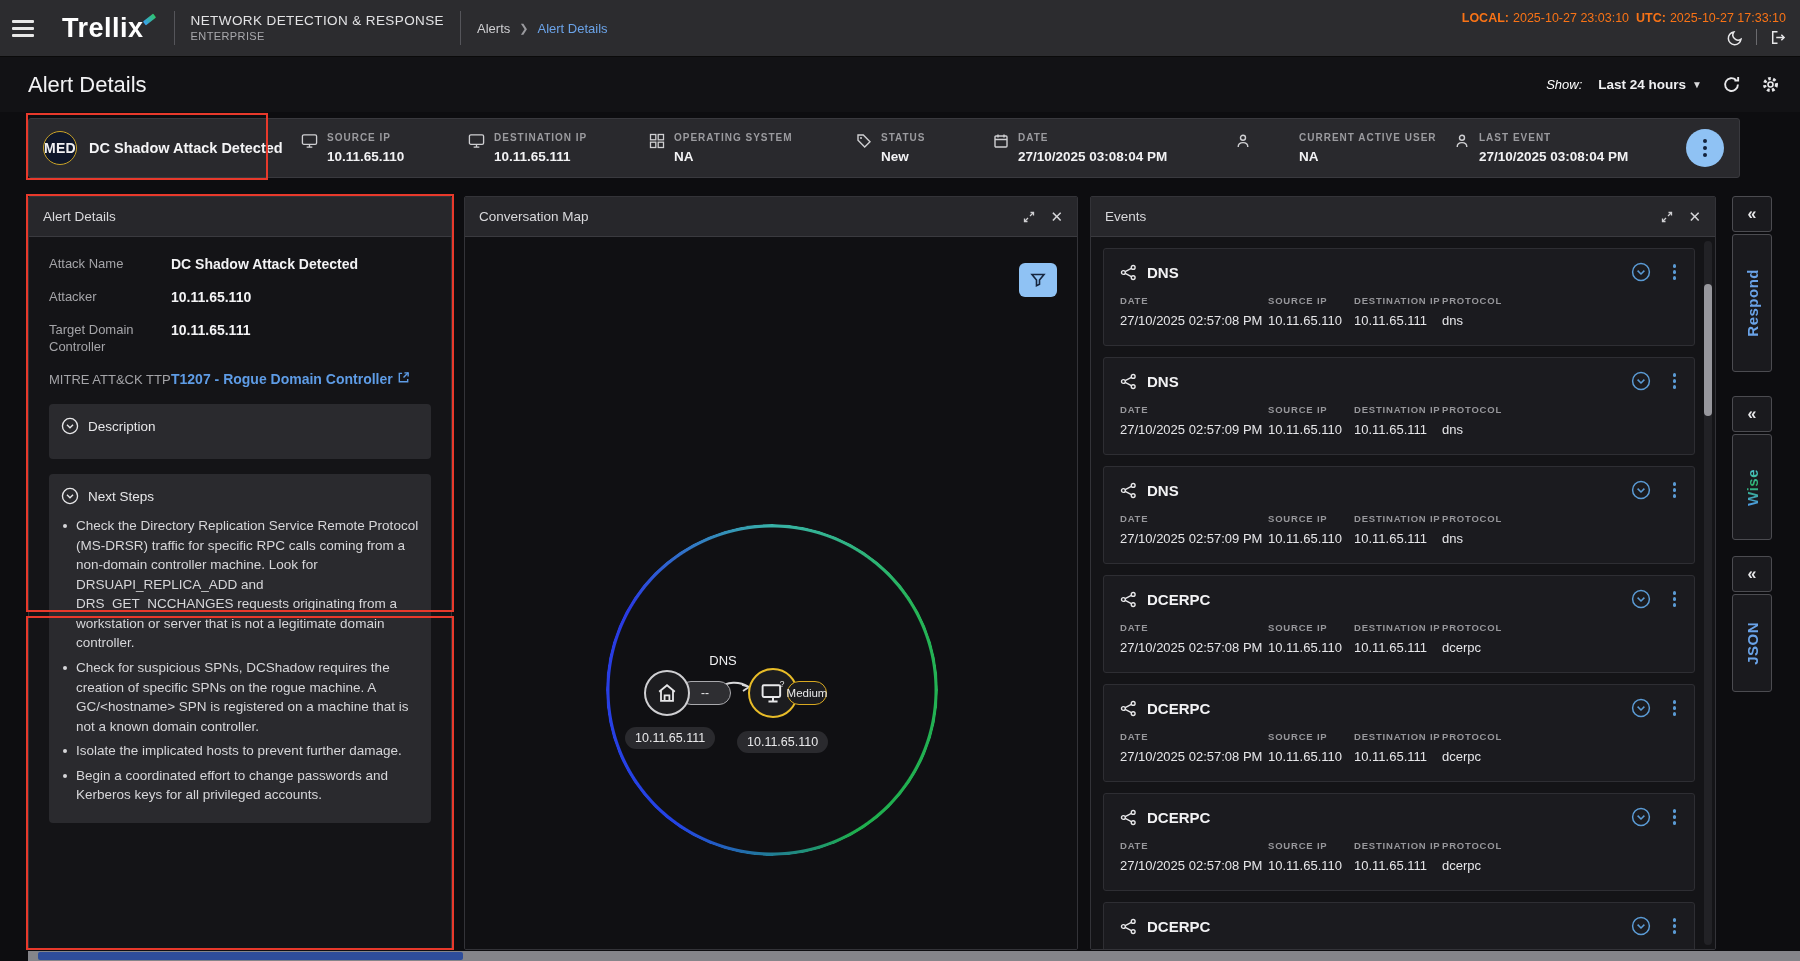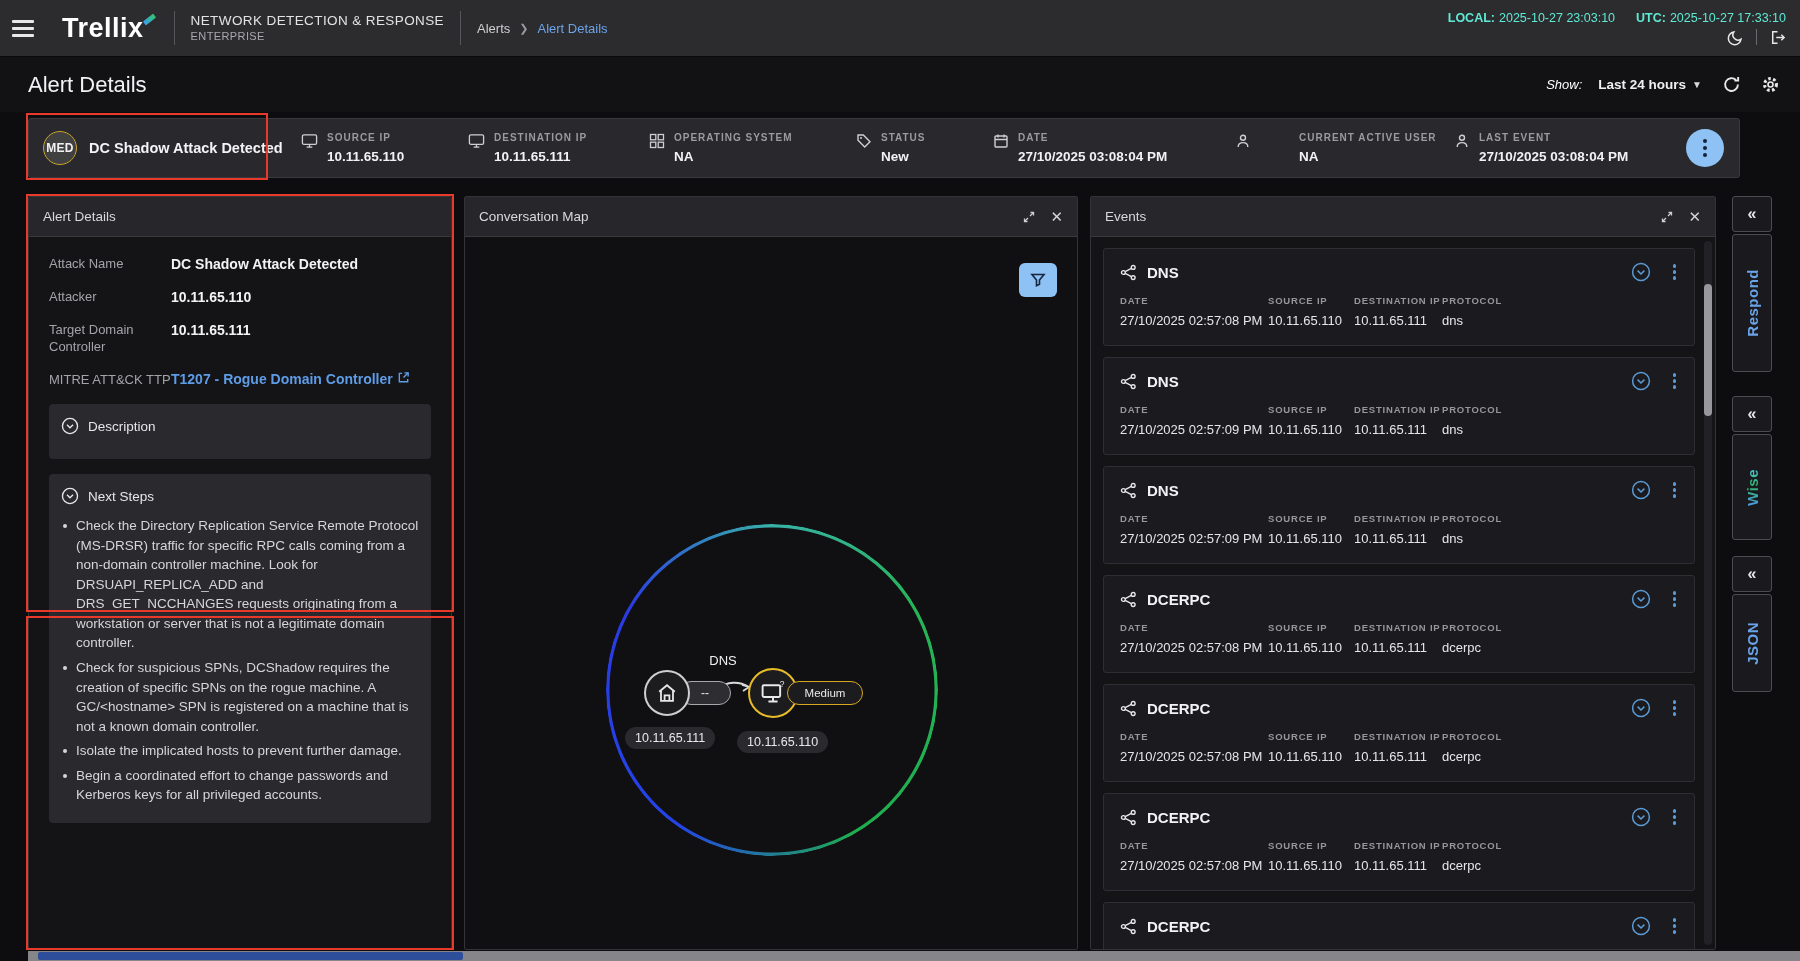--- a/index.html
+++ b/index.html
@@ -14,39 +14,39 @@
   .brand i { position:absolute; right:2px; top:4px; width:13px; height:5px; background:linear-gradient(90deg,#3aa0f0,#2fc46a); transform:rotate(-38deg); border-radius:1px; }
   .tb-div { width:1px; height:34px; background:#55555a; margin:0 16px; }
   .product { line-height:1.25; }
   .product .l1 { font-size:13.5px; color:#e3e3e5; letter-spacing:.4px; }
   .product .l2 { font-size:11px; color:#a9a9ad; letter-spacing:.4px; }
   .crumbs { display:flex; align-items:center; gap:9px; font-size:13px; }
   .crumb-a { color:#cfcfd2; cursor:pointer; }
   .crumb-sep { color:#9a9a9e; font-size:11px; }
   .crumb-b { color:#6ba3e8; cursor:pointer; }
   .tb-right { margin-left:auto; padding-right:14px; display:flex; flex-direction:column; align-items:flex-end; gap:4px; }
-  .clocks { font-size:12.5px; color:#5eead4; display:flex; gap:21px; }
+  .clocks { font-size:12.5px; color:#f97316; display:flex; gap:7px; }
   .clocks b { font-weight:bold; margin-right:4px; }
   .tb-icons { display:flex; align-items:center; gap:12px; }
   .tb-icons .sep { width:1px; height:16px; background:#6a6a6e; }
   .tb-icon { cursor:pointer; line-height:0; }
 
   
   .titlerow { position:absolute; left:0; top:57px; width:1800px; height:55px; background:#121215; display:flex; align-items:center; padding:0 20px 0 28px; }
   .page-title { font-size:22px; color:#f2f2f4; }
   .tr-right { margin-left:auto; display:flex; align-items:center; gap:16px; }
   .show-label { font-size:13px; color:#ffffff;font-style:italic; }
   .range { font-size:13.5px; color:#f0f0f2; font-weight:bold; display:flex; align-items:center; gap:6px; cursor:pointer; }
   .range .caret { font-size:10px; color:#d8d8da; }
   .tr-icon { cursor:pointer; line-height:0; margin-left:4px; }
 
   
   .summary { position:absolute; left:28px; top:118px; width:1712px; height:60px; background:#29292d; border:1px solid #39393e; border-radius:3px; display:flex; align-items:center; }
   .sev-wrap { display:flex; align-items:center; gap:12px; width:272px; padding-left:14px; }
-  .sev-badge { width:34px; height:34px; border-radius:50%; border:1.5px solid #c9a227; background:#404040; color:#f0f0f2; font-size:12px; font-weight:bold; display:flex; align-items:center; justify-content:center; letter-spacing:.3px; flex:0 0 auto; }
+  .sev-badge { width:34px; height:34px; border-radius:50%; border:1.5px solid #c9a227; background:#0f172a; color:#f0f0f2; font-size:14px; font-weight:bold; display:flex; align-items:center; justify-content:center; letter-spacing:.3px; flex:0 0 auto; }
   .sum-title { font-size:14.5px; font-weight:bold; color:#f4f4f6; }
   .sum-field { display:flex; gap:9px; }
   .sum-field .fld-icon { line-height:0; margin-top:1px; }
   .fld-label { font-size:10px; font-weight:bold; letter-spacing:1px; color:#9b9b9f; }
   .fld-value { font-size:13.5px; font-weight:bold; color:#f2f2f4; margin-top:6px; }
   .f-src{width:167px;} .f-dst{width:181px;} .f-os{width:207px;} .f-status{width:137px;} .f-date{width:242px;} .f-user{width:219px;gap:48px;} .f-last{width:207px;}
   .sum-kebab { margin-left:auto; margin-right:15px; width:38px; height:38px; border-radius:50%; background:#8fc2f4; display:flex; flex-direction:column; align-items:center; justify-content:center; gap:3px; cursor:pointer; }
   .sum-kebab i { width:4px; height:4px; border-radius:50%; background:#14233c; }
 
   
@@ -78,21 +78,21 @@
   .filter-btn { position:absolute; right:20px; top:26px; width:38px; height:34px; background:#8fc2f4; border-radius:6px; display:flex; align-items:center; justify-content:center; cursor:pointer; }
   .ring { position:absolute; left:141px; top:287px; width:332px; height:332px; border-radius:50%;
           background:conic-gradient(from 0deg,#38b2a8,#26b457 60deg,#1fae4e 150deg,#2444e6 215deg,#2a3be2 300deg,#38b2a8 360deg);
           -webkit-mask:radial-gradient(farthest-side,transparent calc(100% - 4px),#000 calc(100% - 3px));
           mask:radial-gradient(farthest-side,transparent calc(100% - 4px),#000 calc(100% - 3px)); }
   .node { position:absolute; border-radius:50%; background:#1c1c1f; display:flex; align-items:center; justify-content:center; cursor:pointer; }
   .node-house { left:179px; top:433px; width:46px; height:46px; border:2px solid #cfcfd2; z-index:3; }
   .node-mon { left:283px; top:431px; width:50px; height:50px; border:2.5px solid #e8bc28; z-index:3; }
   .mini-pill { position:absolute; height:24px; border-radius:12px; background:#2e2e32; display:flex; align-items:center; justify-content:center; font-size:12px; color:#e8e8ea; z-index:2; }
   .pill-dash { left:214px; top:444px; width:52px; border:1.5px solid #a8a8ac; }
-  .pill-med { left:322px; top:444px; width:76px; border:1.5px solid #d8a820; background:#1c1c1f; z-index:4; font-size:11.5px; }
+  .pill-med { left:322px; top:444px; width:40px; border:1.5px solid #d8a820; background:#1c1c1f; z-index:4; font-size:11.5px; }
   .ip-pill { position:absolute; height:22px; padding:0 10px; border-radius:11px; background:#2a2a2e; color:#e8e8ea; font-size:12.5px; display:flex; align-items:center; z-index:3; }
   .ip-a { left:160px; top:490px; }
   .ip-b { left:272px; top:494px; }
   .edge-label { position:absolute; left:228px; top:416px; width:60px; text-align:center; font-size:13px; color:#f0f0f2; z-index:2; }
   .edge-svg { position:absolute; left:252px; top:436px; z-index:2; }
 
   
   .p-events { left:1090px; width:626px; }
   .ev-body { position:relative; height:calc(100% - 40px); background:#141417; overflow:hidden; }
   .event-card { margin:11px 20px 0 12px; height:98px; background:#1b1b1f; border:1px solid #2e2e33; border-radius:3px; padding:13px 16px; }

